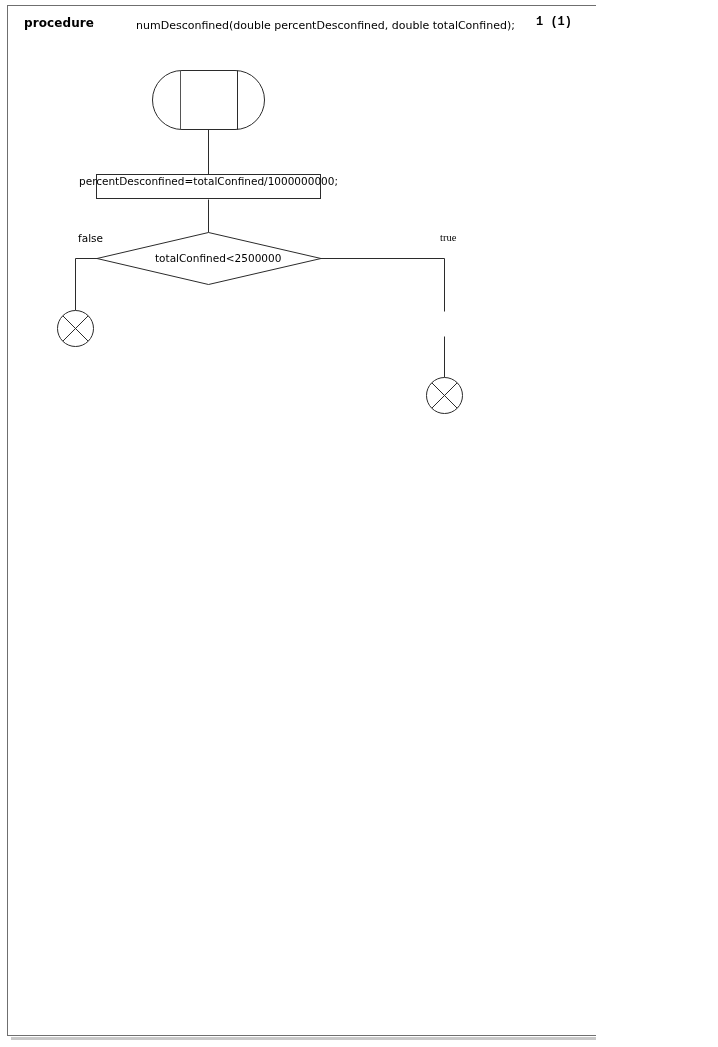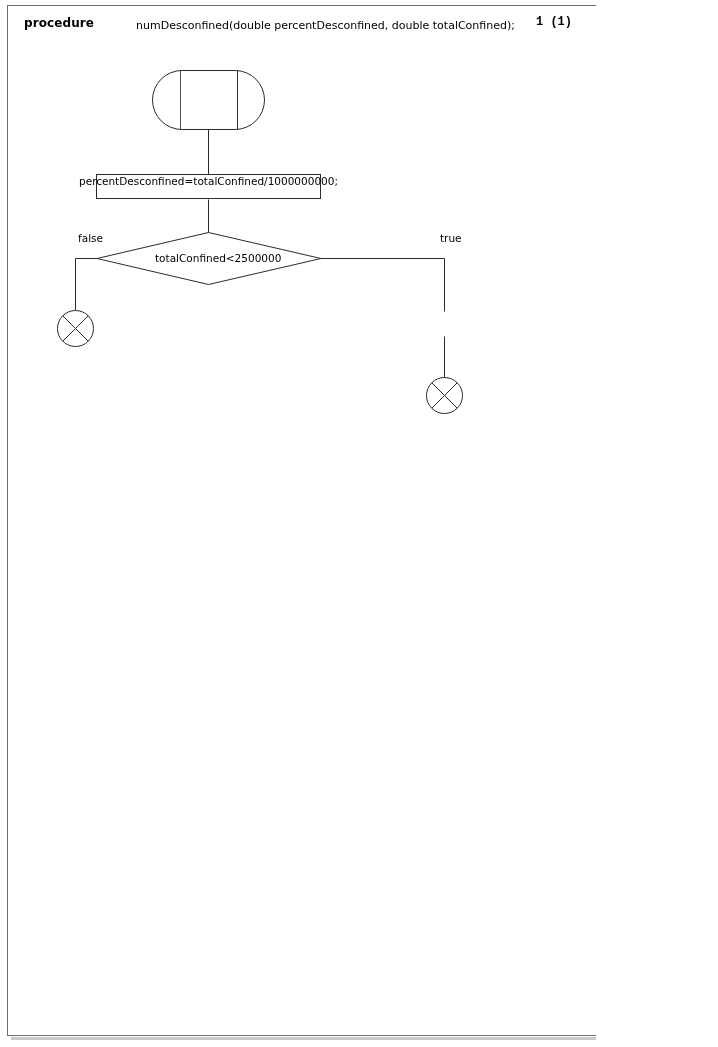--- a/index.html
+++ b/index.html
@@ -168,15 +168,15 @@
 
   <div class="proc-box" style="left:96px; top:174px; width:225px; height:25px;">
     <span>percentDesconfined=totalConfined/1000000000;</span>
   </div>
 
 
   <div class="node-label" style="left:155px; top:252px;">totalConfined&lt;2500000</div>
 
   <div class="branch-label" style="left:62px; top:232px;margin-left:16px;">false</div>
 
-  <div class="branch-label" style="left:440px; top:232px;">true</div>
+  <div class="branch-label" style="left:440px; top:232px;font-family:Liberation Serif, serif;">true</div>
 
 </div>
 
 </body></html>

